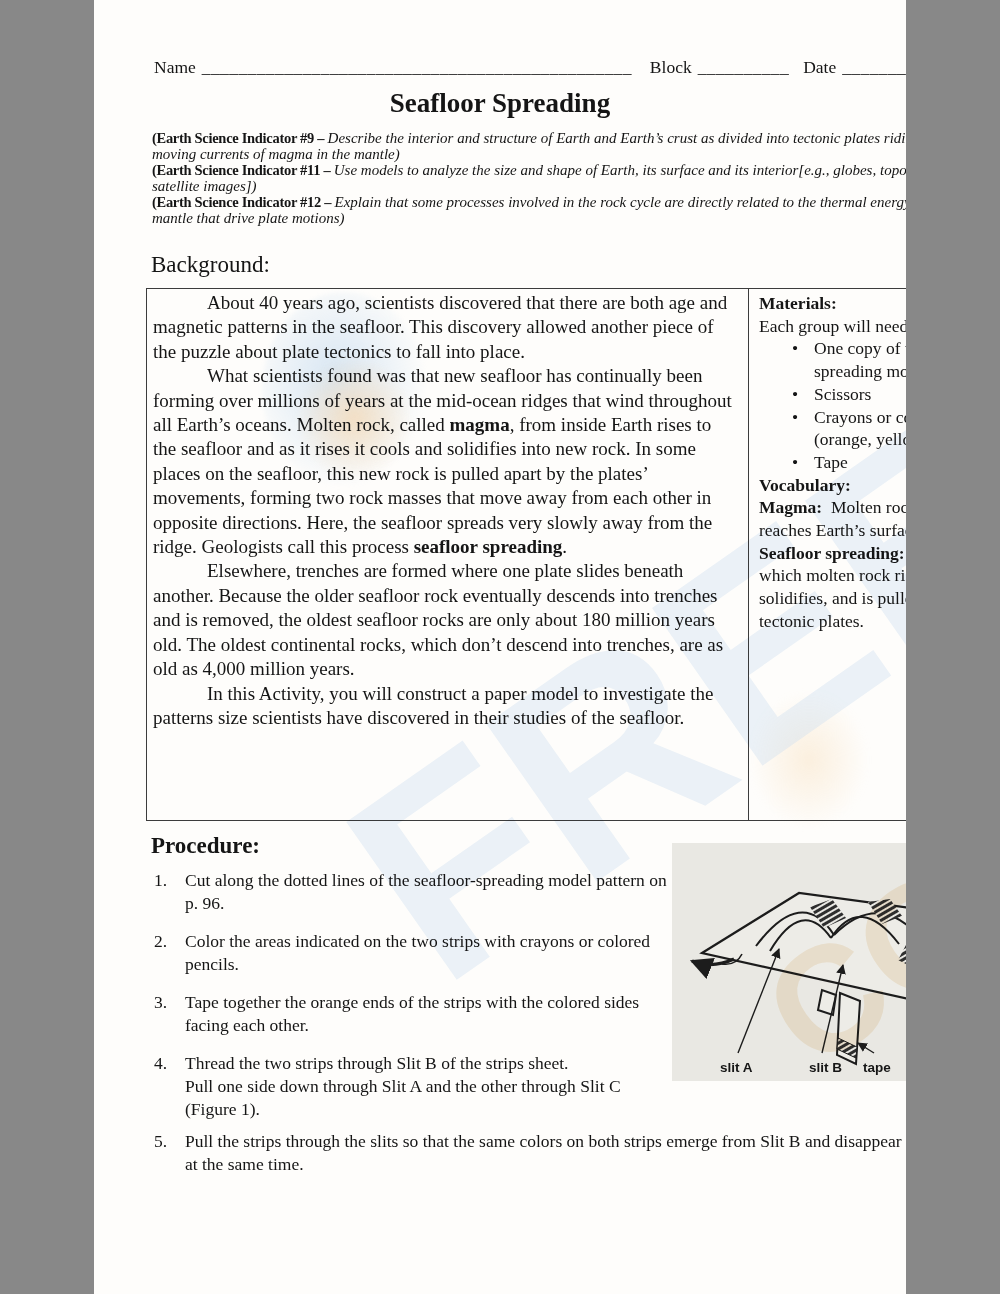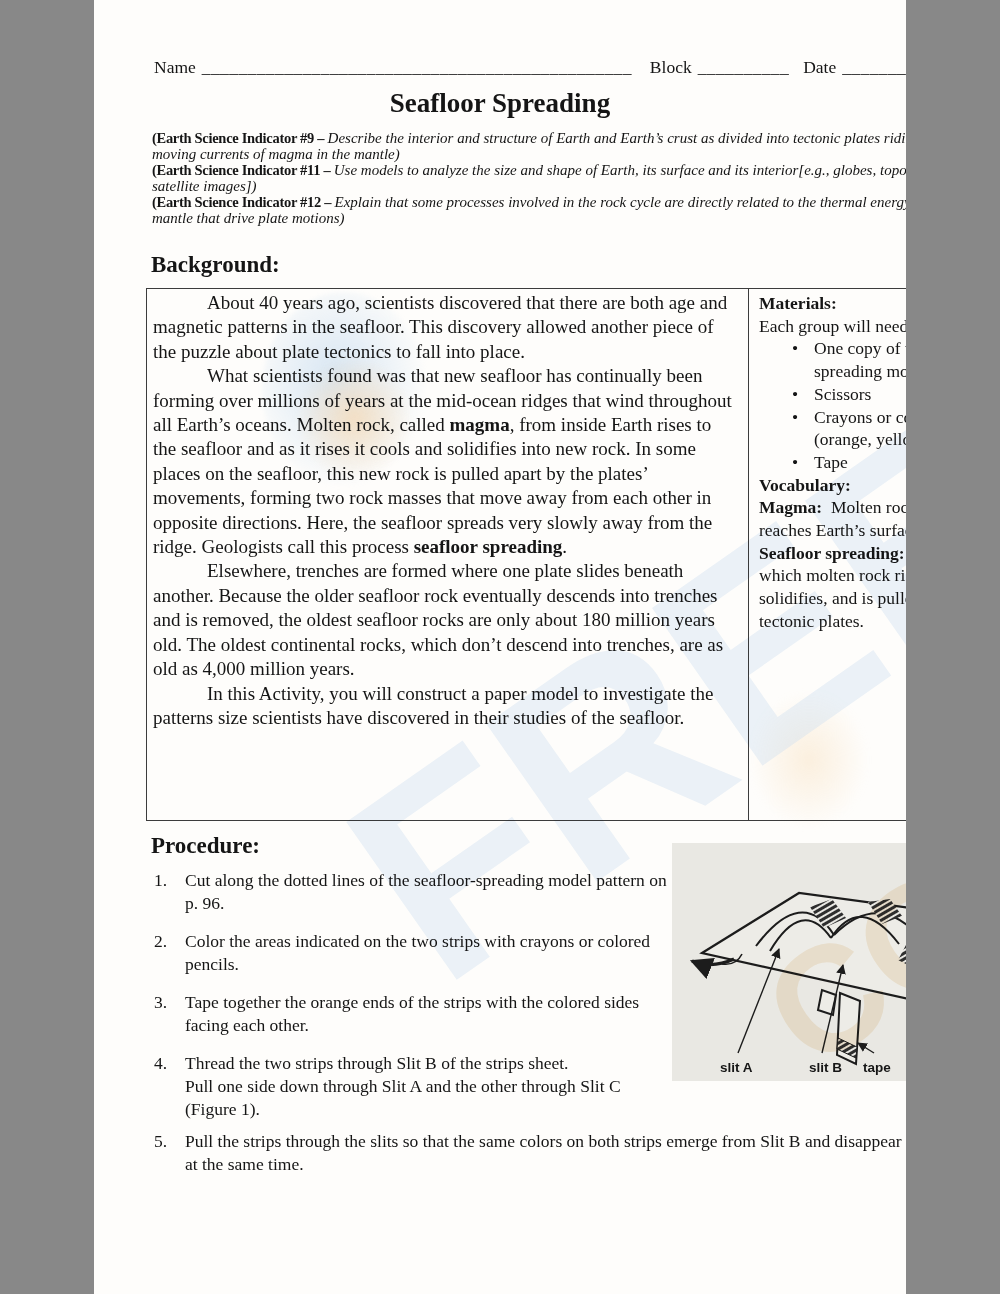--- a/index.html
+++ b/index.html
@@ -14,21 +14,21 @@
   .gap14{margin-left:14px;}
 
   
   .title{position:absolute;left:0;right:0;top:88px;text-align:center;font-size:27px;font-weight:bold;}
   .indicators{position:absolute;left:58px;top:130px;width:884px;font-size:15px;line-height:16px;}
   .indicators p{margin:0;}
   .ind-lead{font-weight:bold;font-size:14.5px;letter-spacing:-.3px;}
   .ind-body{font-style:italic;}
 
   
-  .h-bg{position:absolute;left:57px;top:252px;font-size:23px;font-weight:bold;}
+  .h-bg{position:absolute;left:57px;top:252px;font-size:23px;font-weight:normal;}
   .bgbox{position:absolute;left:52px;top:288px;width:891px;height:533px;border:1.6px solid #3c3c3c;
          display:flex;box-sizing:border-box;}
   .bg-left{width:601px;box-sizing:border-box;padding:2px 10px 0 6px;font-size:19px;line-height:24.4px;}
   .bg-left p{margin:0;text-indent:54px;}
   .bg-right{flex:1;border-left:1.6px solid #3c3c3c;padding:3px 8px 0 10px;font-size:17.5px;line-height:22.7px;}
   .bg-right h3{margin:0;font-size:17.5px;}
   .bg-right p{margin:0;}
   .mt{margin-top:11px;}
   .mats{list-style:none;margin:0;padding:0;}
   .mats li{display:flex;}

